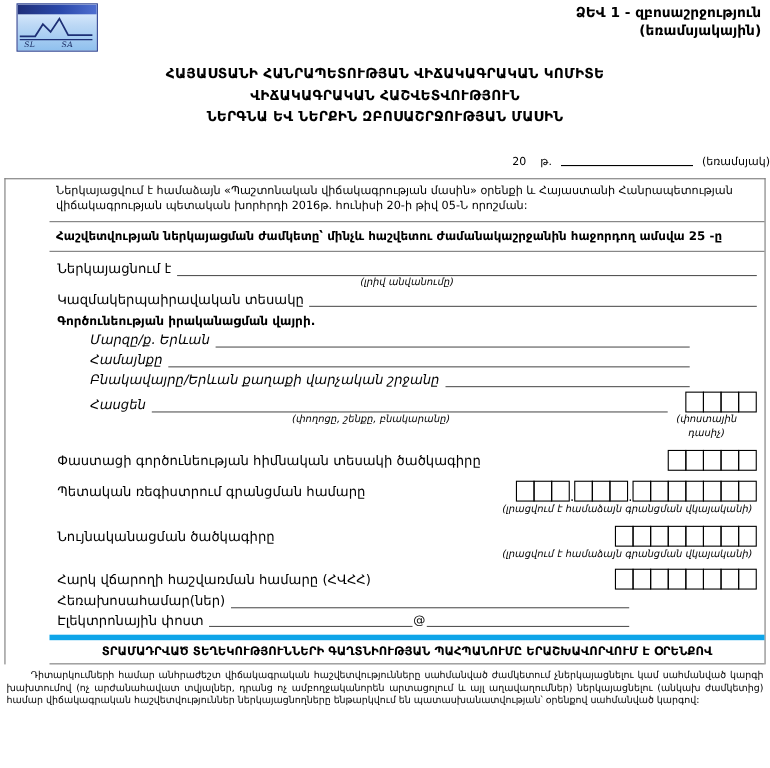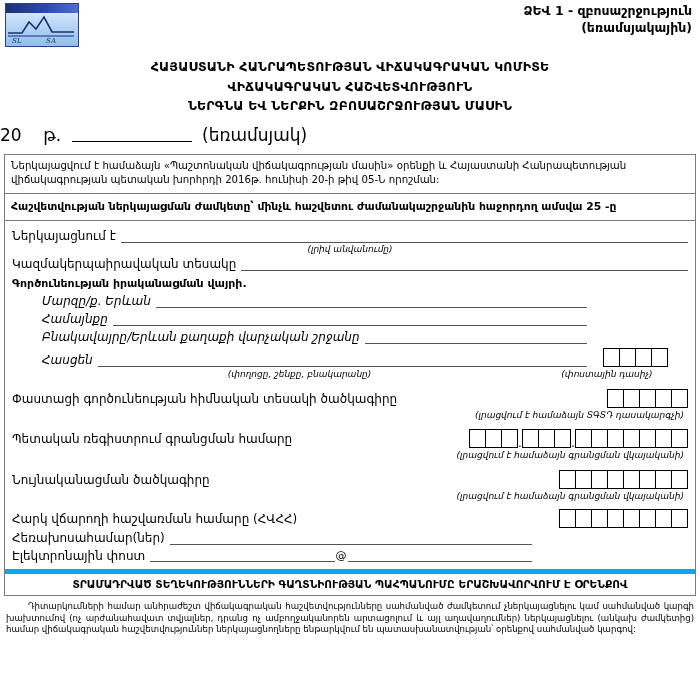--- a/index.html
+++ b/index.html
@@ -17,21 +17,21 @@
   }
   .page { position: relative; width: 700px; height: 698px; }
 
   
   .topband {
     position: relative;
     height: 46px;
   }
   .logo {
     position: absolute;
-    left: 5px; top: 3px;
+    left: 15px; top: 3px;
     width: 72px; height: 42px;
     border: 1px solid #2a3f8f;
     background: linear-gradient(180deg,#eaf3ff 0%, #bcd8f5 45%, #8fc0ee 100%);
     overflow: hidden;
     text-decoration: underline;
   }
   .logo .cap {
     height: 9px;
     background: linear-gradient(90deg,#1f2f7a 0%, #2b49ab 55%, #4f6fd0 100%);
   }
@@ -62,40 +62,41 @@
     text-align: center;
     font-weight: bold;
     font-size: 12.5px;
     line-height: 19.5px;
     letter-spacing: .2px;
     margin-top: 11px;
   }
 
   
   .yearline {
-    margin-top: 9px;
-    text-align: left;
-    font-size: 17px;
+    margin-top: 23px;
+    text-align: right;
+    font-size: 10px;
     white-space: nowrap;
   }
   .yearline .yr { font-weight: normal; }
   .yearline .rule {
     display: inline-block;
     width: 120px;
     border-bottom: 1px solid #000;
     height: 11px;
     margin: 0 5px;
     vertical-align: -1px;
   }
 
   
   .tbl {
     margin: 9px 4px 0 4px;
     border: 1px solid #7b7b7b;
     border-bottom: none;
+    padding-left: 40px;
   }
   .trow {
     border-bottom: 1px solid #7b7b7b;
     padding: 4px 6px;
     font-size: 10.2px;
     line-height: 14.5px;
   }
   .trow.legal { padding: 4px 6px 5px 6px; }
   .trow.deadline { font-weight: bold; font-size: 10.8px; padding: 6px 6px; }
 
@@ -278,21 +279,20 @@
         <span class="clbl">Փաստացի գործունեության հիմնական տեսակի ծածկագիրը</span>
         <span class="spacer"></span>
         <span class="boxes">
             <span class="bx"></span>
             <span class="bx"></span>
             <span class="bx"></span>
             <span class="bx"></span>
             <span class="bx"></span>
           </span>
       </div>
-      <div class="cap-right">(լրացվում է համաձայն ՏԳՏԴ դասակարգչի)</div>
 
       <div class="coderow" style="margin-top:9px;">
         <span class="clbl">Պետական ռեգիստրում գրանցման համարը</span>
         <span class="spacer"></span>
         <span style="display:flex;align-items:flex-end;">
             <span class="boxes">
               <span class="bx"></span>
               <span class="bx"></span>
               <span class="bx"></span>
             </span>

